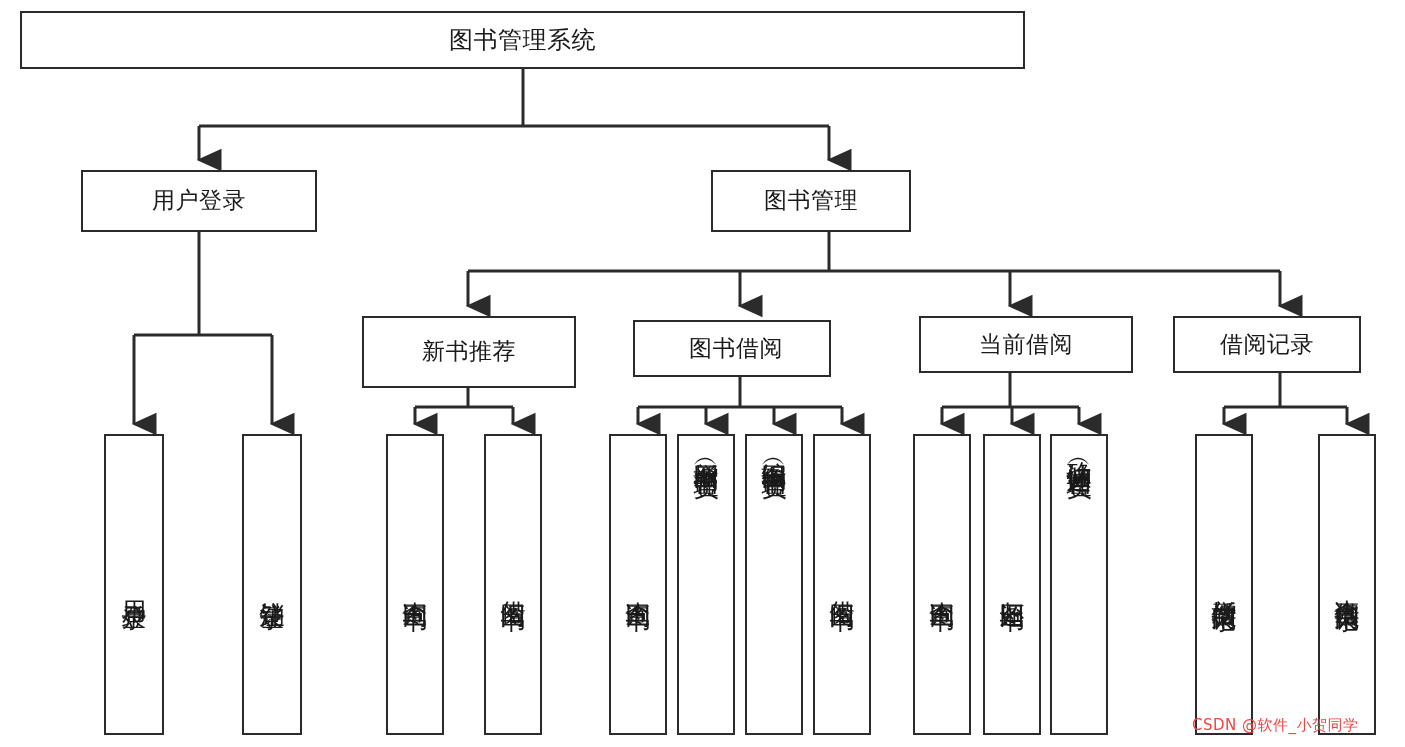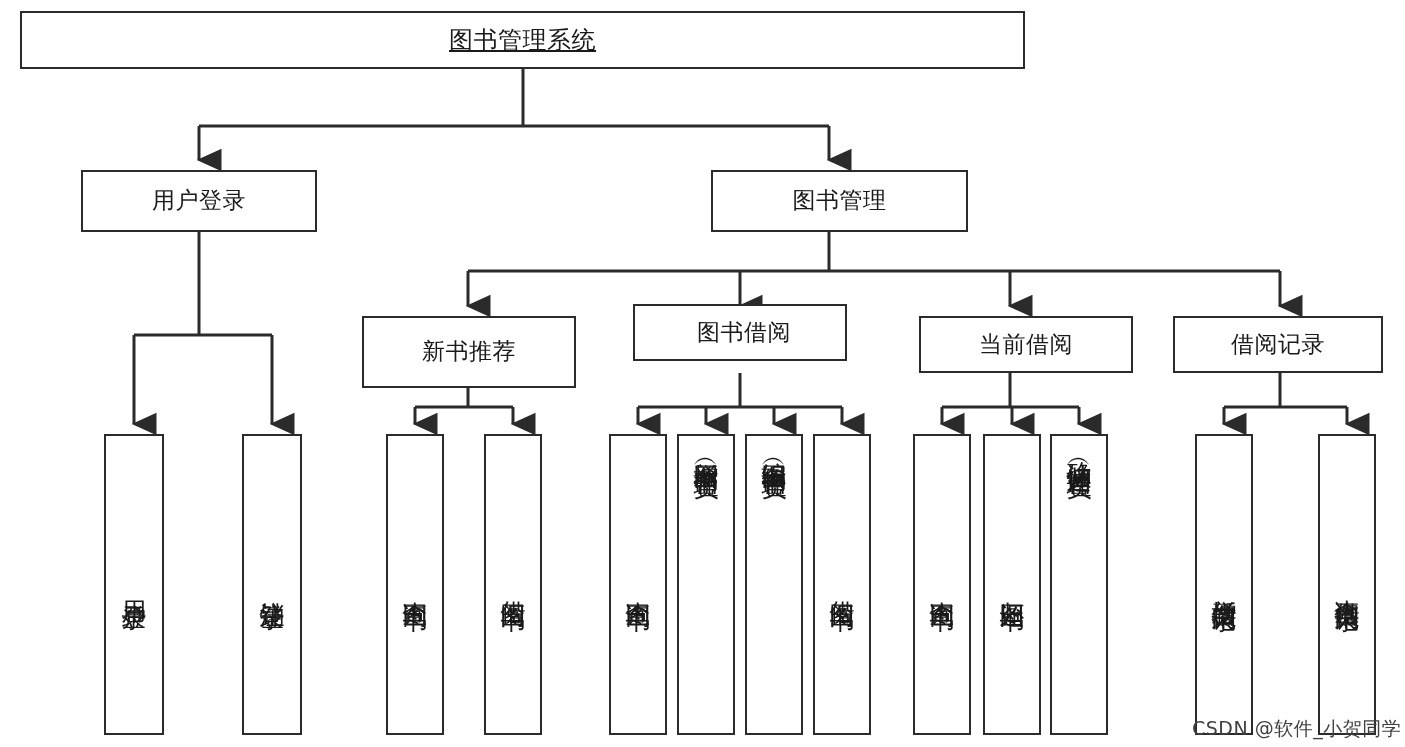--- a/index.html
+++ b/index.html
@@ -64,22 +64,22 @@
     letter-spacing: 2px;
     white-space: nowrap;
   }
   
   .node.vert.mid {
     align-items: center;
     padding-top: 0;
   }
   .watermark {
     position: absolute;
-    font-size: 19px;
-    color: #404040;
+    font-size: 15px;
+    color: #ef4444;
     white-space: nowrap;
     letter-spacing: 0.5px;
   }
 </style>
 </head>
 <body>
 
 <div id="diagram-root">
 
   <svg class="connectors" viewBox="0 0 1405 747" xmlns="http://www.w3.org/2000/svg">
@@ -141,41 +141,41 @@
     </g>
 
     <g stroke="#2b2b2b" stroke-width="3" fill="none">
       <path d="M 1280 373 L 1280 407"></path>
       <path d="M 1224 407 L 1347 407"></path>
       <path d="M 1224 407 L 1224 424" marker-end="url(#arrow)"></path>
       <path d="M 1347 407 L 1347 424" marker-end="url(#arrow)"></path>
     </g>
   </svg>
 
-  <div class="node horiz root" style="left:20px; top:11px; width:1005px; height:58px;text-decoration:underline;">
+  <div class="node horiz root" style="left:20px; top:11px; width:1005px; height:58px;">
     <span class="node-label">图书管理系统</span>
   </div>
 
   <div class="node horiz" style="left:81px; top:170px; width:236px; height:62px;">
     <span class="node-label">用户登录</span>
   </div>
-  <div class="node horiz" style="left:711px; top:170px; width:257px; height:62px;font-family:Liberation Serif, serif;">
+  <div class="node horiz" style="left:711px; top:170px; width:200px; height:62px;font-family:Liberation Serif, serif;">
     <span class="node-label">图书管理</span>
   </div>
 
   <div class="node horiz" style="left:362px; top:316px; width:214px; height:72px;">
     <span class="node-label">新书推荐</span>
   </div>
-  <div class="node horiz" style="left:633px; top:304px; width:214px; height:57px;padding-left:8px;">
+  <div class="node horiz" style="left:633px; top:320px; width:198px; height:57px;padding-left:8px;">
     <span class="node-label">图书借阅</span>
   </div>
   <div class="node horiz" style="left:903px; top:316px; width:214px; height:57px;margin-left:16px;">
     <span class="node-label">当前借阅</span>
   </div>
-  <div class="node horiz" style="left:1173px; top:316px; width:210px; height:57px;">
+  <div class="node horiz" style="left:1173px; top:316px; width:188px; height:57px;">
     <span class="node-label">借阅记录</span>
   </div>
 
   <div class="node vert mid" style="left:104px; top:434px; width:60px; height:301px;">
     <span class="node-label">用户登录</span>
   </div>
   <div class="node vert mid" style="left:242px; top:434px; width:60px; height:301px;">
     <span class="node-label">注销登录</span>
   </div>
 

